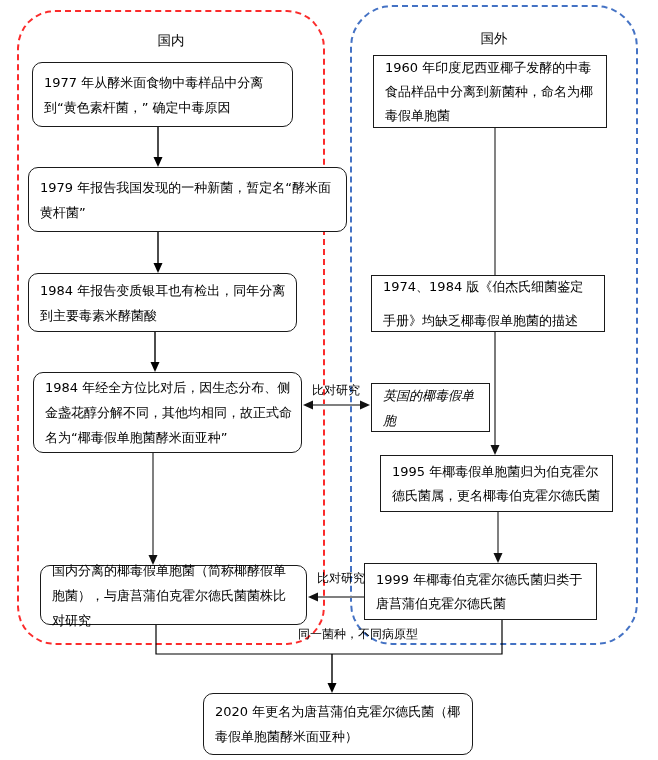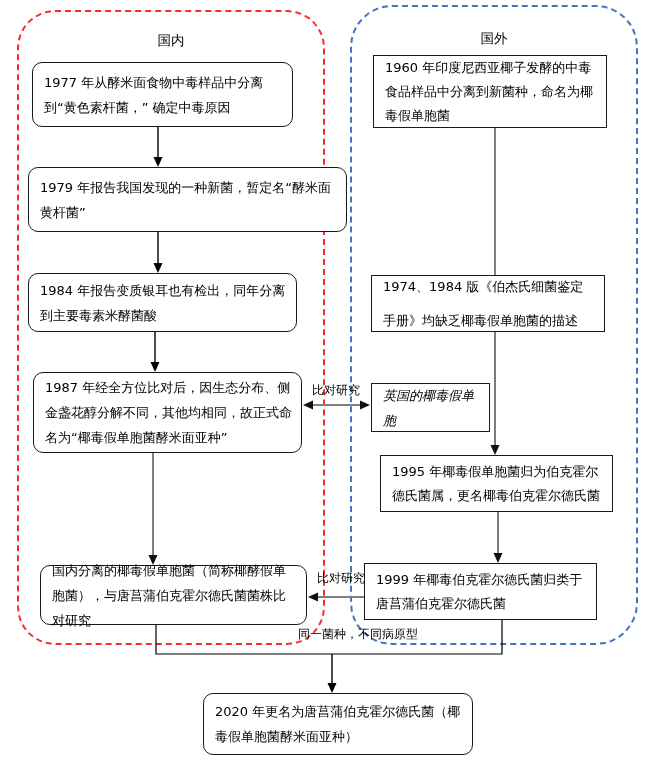--- a/index.html
+++ b/index.html
@@ -106,21 +106,21 @@
   <div class="box rounded" id="box-l1">
     <span>1977 年从酵米面食物中毒样品中分离到“黄色素杆菌，” 确定中毒原因</span>
   </div>
   <div class="box rounded" id="box-l2">
     <span>1979 年报告我国发现的一种新菌，暂定名“酵米面黄杆菌”</span>
   </div>
   <div class="box rounded" id="box-l3">
     <span>1984 年报告变质银耳也有检出，同年分离到主要毒素米酵菌酸</span>
   </div>
   <div class="box rounded" id="box-l4">
-    <span>1987 年经全方位比对后，因生态分布、侧金盏花醇分解不同，其他均相同，故正式命名为“椰毒假单胞菌酵米面亚种”</span>
+    <span>1984 年经全方位比对后，因生态分布、侧金盏花醇分解不同，其他均相同，故正式命名为“椰毒假单胞菌酵米面亚种”</span>
   </div>
   <div class="box rounded" id="box-l5">
     <span>国内分离的椰毒假单胞菌（简称椰酵假单胞菌），与唐菖蒲伯克霍尔德氏菌菌株比对研究</span>
   </div>
 
   <div class="box" id="box-r1">
     <span>1960 年印度尼西亚椰子发酵的中毒食品样品中分离到新菌种，命名为椰毒假单胞菌</span>
   </div>
   <div class="box" id="box-r2">
     <span>1974、1984 版《伯杰氏细菌鉴定手册》均缺乏椰毒假单胞菌的描述</span>

